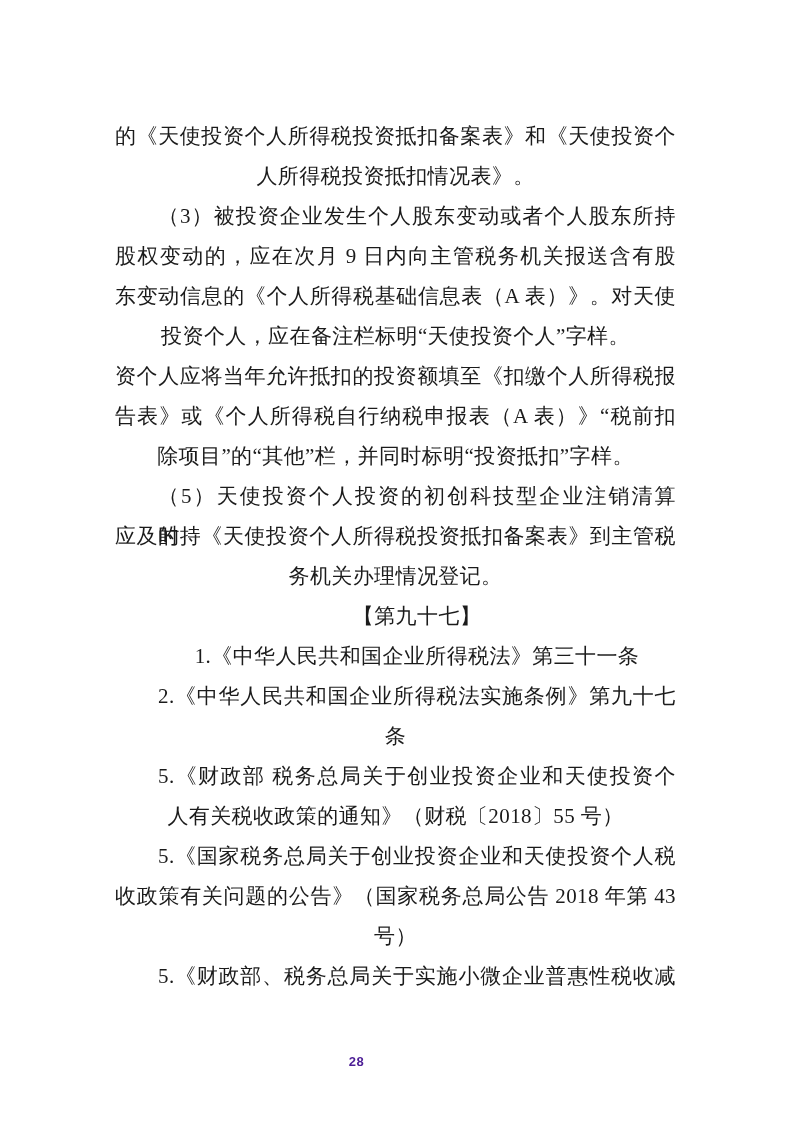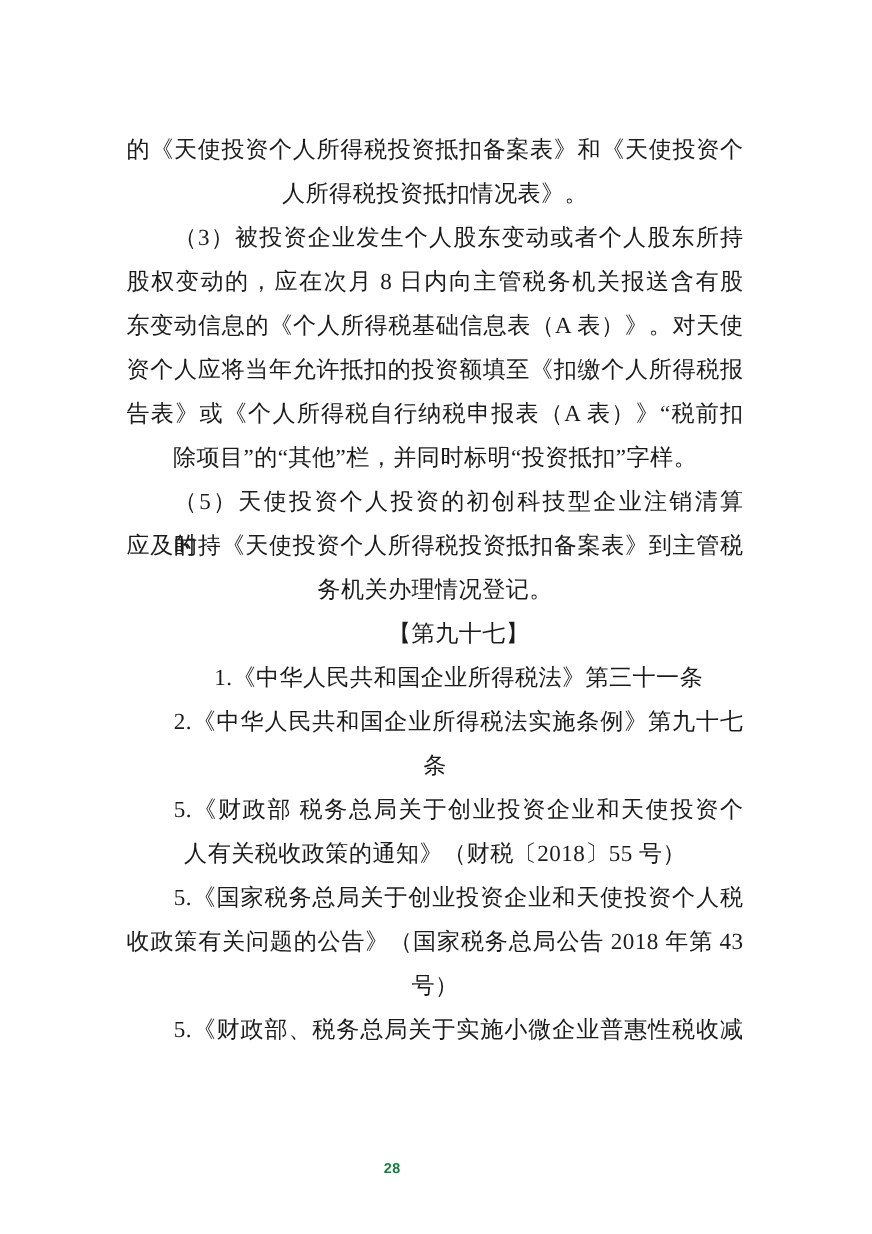--- a/index.html
+++ b/index.html
@@ -41,34 +41,35 @@
   }
   .page-number {
     position: absolute;
     top: 1038px;
     left: 0;
     width: 100%;
     text-align: center;
     font-family: "Liberation Sans", "DejaVu Sans", sans-serif;
     font-size: 13px;
     font-weight: 600;
-    color: #15803d;
+    color: #4c1d95;
     letter-spacing: 0.5px;
   }
 </style>
 </head>
 <body>
 
 <div class="page">
   <div class="text-block" id="text-block">
       <div class="line justify">的《天使投资个人所得税投资抵扣备案表》和《天使投资个</div>
       <div class="line">人所得税投资抵扣情况表》。</div>
       <div class="line indent justify">（3）被投资企业发生个人股东变动或者个人股东所持</div>
-      <div class="line justify">股权变动的，应在次月 8 日内向主管税务机关报送含有股</div>
+      <div class="line justify">股权变动的，应在次月 9 日内向主管税务机关报送含有股</div>
       <div class="line justify">东变动信息的《个人所得税基础信息表（A 表）》。对天使</div>
+      <div class="line">投资个人，应在备注栏标明“天使投资个人”字样。</div>
       <div class="line justify">资个人应将当年允许抵扣的投资额填至《扣缴个人所得税报</div>
       <div class="line justify">告表》或《个人所得税自行纳税申报表（A 表）》“税前扣</div>
       <div class="line">除项目”的“其他”栏，并同时标明“投资抵扣”字样。</div>
       <div class="line indent justify">（5）天使投资个人投资的初创科技型企业注销清算的，</div>
       <div class="line justify">应及时持《天使投资个人所得税投资抵扣备案表》到主管税</div>
       <div class="line">务机关办理情况登记。</div>
       <div class="line indent">【第九十七】</div>
       <div class="line indent">1.《中华人民共和国企业所得税法》第三十一条</div>
       <div class="line indent justify">2.《中华人民共和国企业所得税法实施条例》第九十七</div>
       <div class="line">条</div>

